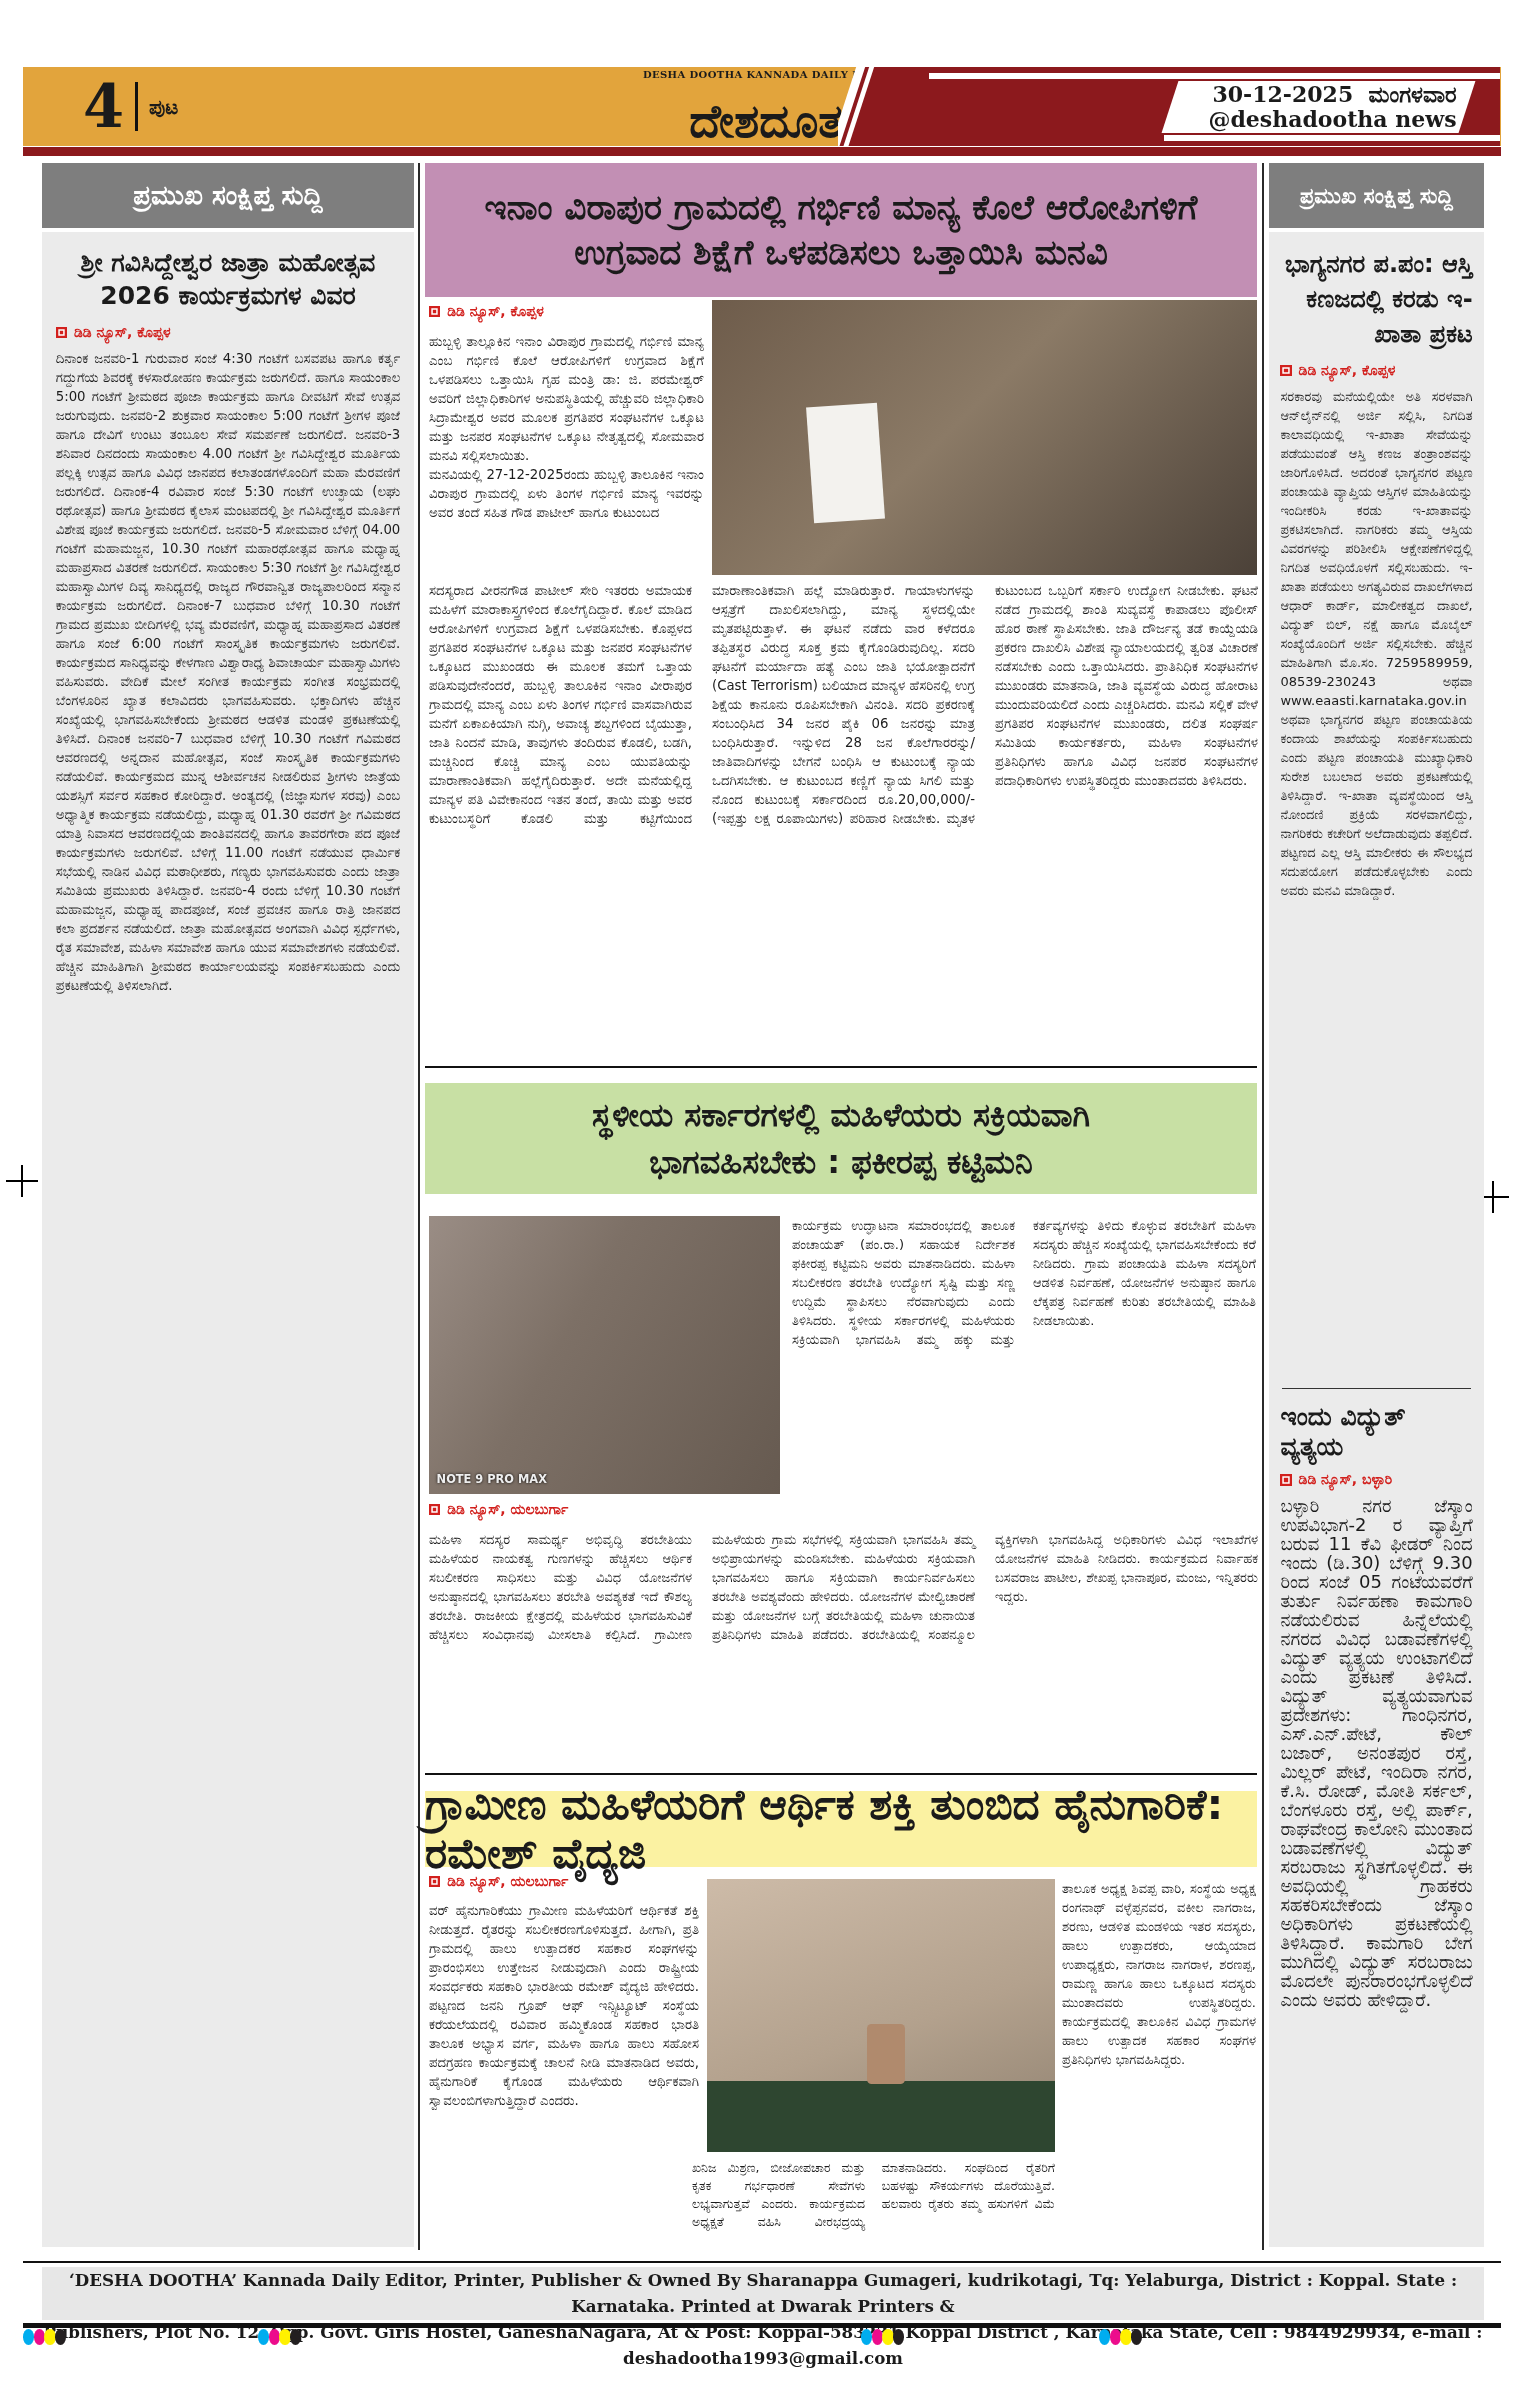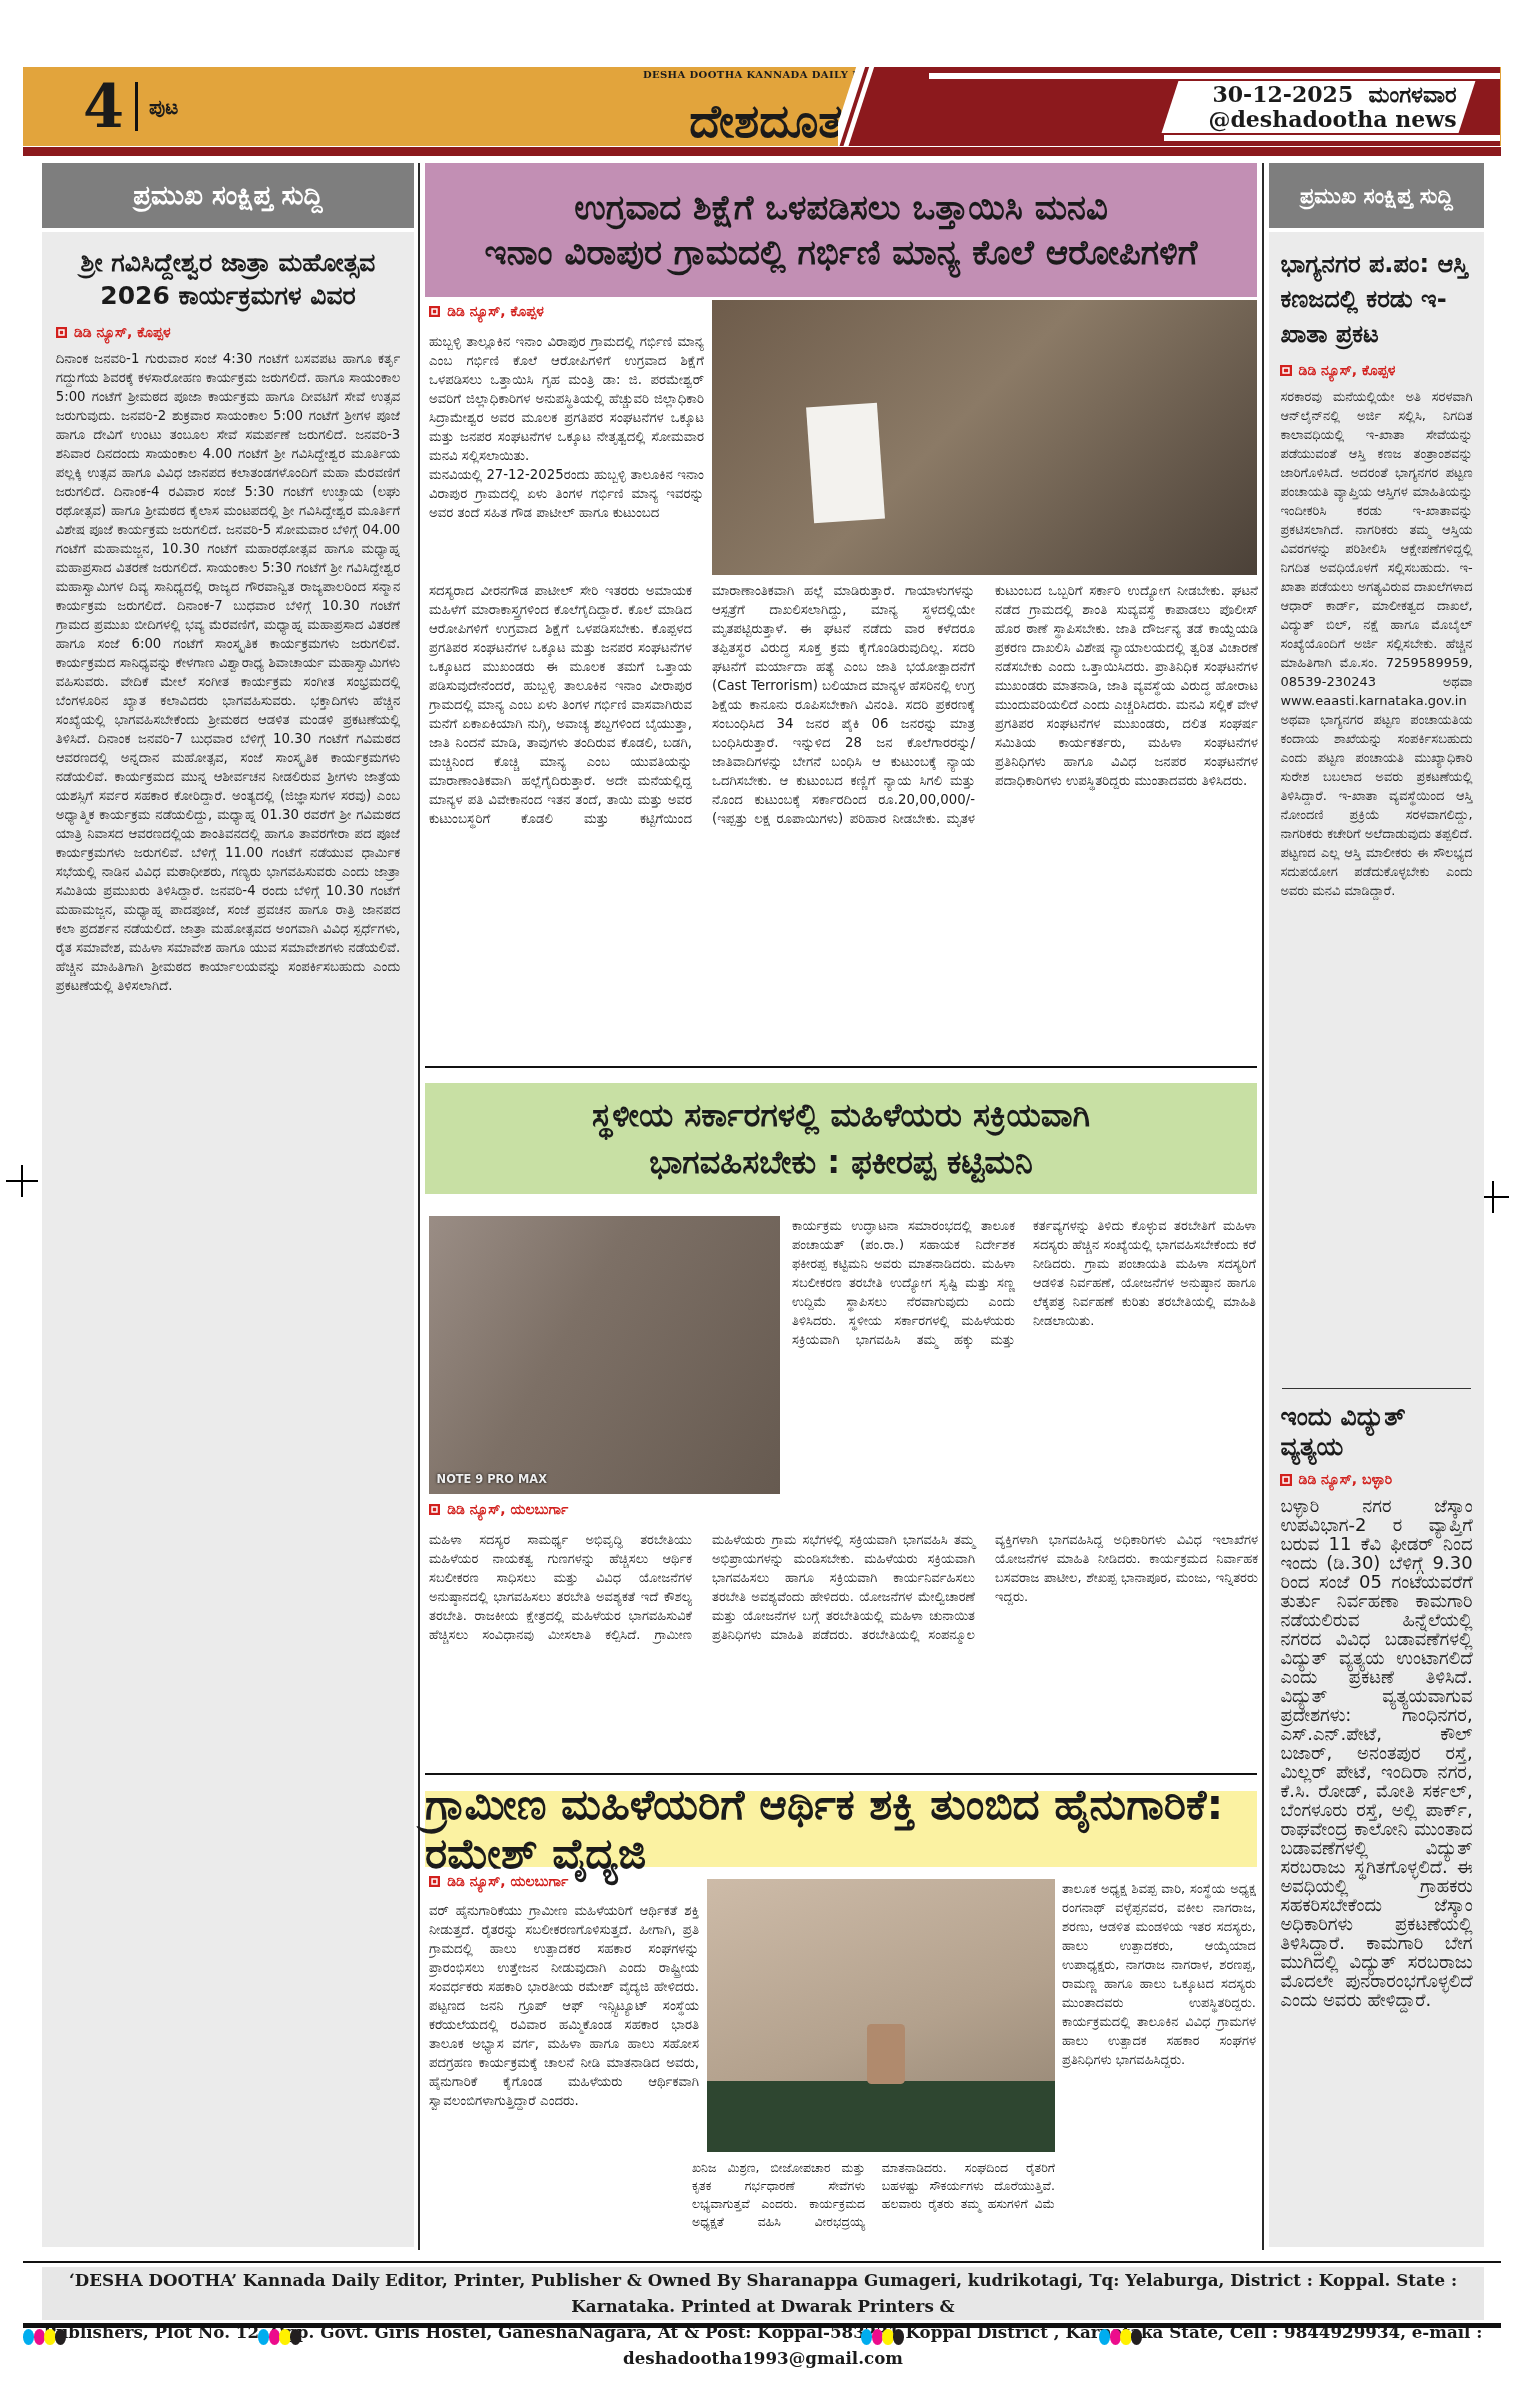--- a/index.html
+++ b/index.html
@@ -49,21 +49,21 @@
           font-size:26px;font-weight:bold;display:flex;align-items:center;justify-content:center}
   .lc-box{left:42px;top:232px;width:372px;height:2015px;background:var(--box);
           box-sizing:border-box;padding:12px 13.7px}
   .lc-head{font-size:25px;font-weight:bold;text-align:center;line-height:1.3;margin:3px 0 12px}
   .lc-body{height:1791px;margin-top:7.6px}
   
   .rc-bar{left:1269px;top:163px;width:215px;height:65px;background:var(--graybar);color:#fff;
           font-size:21px;font-weight:bold;display:flex;align-items:center;justify-content:center}
   .rc-box{left:1269px;top:232px;width:215px;height:2015px;background:var(--box);
           box-sizing:border-box;padding:10.6px 11.4px}
-  .rc-head1{font-size:24px;font-weight:bold;line-height:1.45;margin:4.6px 0 10.6px}
+  .rc-head1{font-size:24px;font-weight:bold;text-align:right;line-height:1.45;margin:4.6px 0 10.6px}
   .rc-body1{height:986px;margin-top:7.6px;font-size:13px}
   .rc-div{border:none;border-top:1.5px solid #333;margin:15px 1.5px 13.7px}
   .rc-head2{font-size:25px;font-weight:bold;margin:1.5px 0 9px}
   .rc-body2{height:713px;margin-top:7.6px;font-size:18px}
   
   .main-hl{left:425px;top:163px;width:832px;height:134px;background:var(--pink);
            display:flex;flex-direction:column;align-items:center;justify-content:center;gap:7.6px}
   .main-hl div{font-size:34px;font-weight:bold;line-height:1.1}
   .main-byline{left:429px;top:303px;width:275px}
   .main-intro{left:429px;top:332px;width:275px;height:241px}
@@ -148,22 +148,22 @@
   <div class="abs lc-box">
     <div class="lc-head">ಶ್ರೀ ಗವಿಸಿದ್ದೇಶ್ವರ ಜಾತ್ರಾ ಮಹೋತ್ಸವ 2026 ಕಾರ್ಯಕ್ರಮಗಳ ವಿವರ</div>
     <div class="byline">
       <span class="bullet"></span>
       <span>ಡಿಡಿ ನ್ಯೂಸ್, ಕೊಪ್ಪಳ</span>
     </div>
     <div class="bodytxt lc-body">ದಿನಾಂಕ ಜನವರಿ-1 ಗುರುವಾರ ಸಂಜೆ 4:30 ಗಂಟೆಗೆ ಬಸವಪಟ ಹಾಗೂ ಕರ್ತೃ ಗದ್ದುಗೆಯ ಶಿವರಕ್ಕೆ ಕಳಸಾರೋಹಣ ಕಾರ್ಯಕ್ರಮ ಜರುಗಲಿದೆ. ಹಾಗೂ ಸಾಯಂಕಾಲ 5:00 ಗಂಟೆಗೆ ಶ್ರೀಮಠದ ಪೂಜಾ ಕಾರ್ಯಕ್ರಮ ಹಾಗೂ ದೀವಟಿಗೆ ಸೇವೆ ಉತ್ಸವ ಜರುಗುವುದು. ಜನವರಿ-2 ಶುಕ್ರವಾರ ಸಾಯಂಕಾಲ 5:00 ಗಂಟೆಗೆ ಶ್ರೀಗಳ ಪೂಜೆ ಹಾಗೂ ದೇವಿಗೆ ಉಂಟು ತಂಬೂಲ ಸೇವೆ ಸಮರ್ಪಣೆ ಜರುಗಲಿದೆ. ಜನವರಿ-3 ಶನಿವಾರ ದಿನದಂದು ಸಾಯಂಕಾಲ 4.00 ಗಂಟೆಗೆ ಶ್ರೀ ಗವಿಸಿದ್ದೇಶ್ವರ ಮೂರ್ತಿಯ ಪಲ್ಲಕ್ಕಿ ಉತ್ಸವ ಹಾಗೂ ವಿವಿಧ ಜಾನಪದ ಕಲಾತಂಡಗಳೊಂದಿಗೆ ಮಹಾ ಮೆರವಣಿಗೆ ಜರುಗಲಿದೆ. ದಿನಾಂಕ-4 ರವಿವಾರ ಸಂಜೆ 5:30 ಗಂಟೆಗೆ ಉಚ್ಛಾಯ (ಲಘು ರಥೋತ್ಸವ) ಹಾಗೂ ಶ್ರೀಮಠದ ಕೈಲಾಸ ಮಂಟಪದಲ್ಲಿ ಶ್ರೀ ಗವಿಸಿದ್ದೇಶ್ವರ ಮೂರ್ತಿಗೆ ವಿಶೇಷ ಪೂಜೆ ಕಾರ್ಯಕ್ರಮ ಜರುಗಲಿದೆ. ಜನವರಿ-5 ಸೋಮವಾರ ಬೆಳಿಗ್ಗೆ 04.00 ಗಂಟೆಗೆ ಮಹಾಮಜ್ಜನ, 10.30 ಗಂಟೆಗೆ ಮಹಾರಥೋತ್ಸವ ಹಾಗೂ ಮಧ್ಯಾಹ್ನ ಮಹಾಪ್ರಸಾದ ವಿತರಣೆ ಜರುಗಲಿದೆ. ಸಾಯಂಕಾಲ 5:30 ಗಂಟೆಗೆ ಶ್ರೀ ಗವಿಸಿದ್ದೇಶ್ವರ ಮಹಾಸ್ವಾಮಿಗಳ ದಿವ್ಯ ಸಾನಿಧ್ಯದಲ್ಲಿ ರಾಜ್ಯದ ಗೌರವಾನ್ವಿತ ರಾಜ್ಯಪಾಲರಿಂದ ಸನ್ಮಾನ ಕಾರ್ಯಕ್ರಮ ಜರುಗಲಿದೆ. ದಿನಾಂಕ-7 ಬುಧವಾರ ಬೆಳಿಗ್ಗೆ 10.30 ಗಂಟೆಗೆ ಗ್ರಾಮದ ಪ್ರಮುಖ ಬೀದಿಗಳಲ್ಲಿ ಭವ್ಯ ಮೆರವಣಿಗೆ, ಮಧ್ಯಾಹ್ನ ಮಹಾಪ್ರಸಾದ ವಿತರಣೆ ಹಾಗೂ ಸಂಜೆ 6:00 ಗಂಟೆಗೆ ಸಾಂಸ್ಕೃತಿಕ ಕಾರ್ಯಕ್ರಮಗಳು ಜರುಗಲಿವೆ. ಕಾರ್ಯಕ್ರಮದ ಸಾನಿಧ್ಯವನ್ನು ಕೇಳಗಾಣ ವಿಶ್ವಾರಾಧ್ಯ ಶಿವಾಚಾರ್ಯ ಮಹಾಸ್ವಾಮಿಗಳು ವಹಿಸುವರು. ವೇದಿಕೆ ಮೇಲೆ ಸಂಗೀತ ಕಾರ್ಯಕ್ರಮ ಸಂಗೀತ ಸಂಭ್ರಮದಲ್ಲಿ ಬೆಂಗಳೂರಿನ ಖ್ಯಾತ ಕಲಾವಿದರು ಭಾಗವಹಿಸುವರು. ಭಕ್ತಾದಿಗಳು ಹೆಚ್ಚಿನ ಸಂಖ್ಯೆಯಲ್ಲಿ ಭಾಗವಹಿಸಬೇಕೆಂದು ಶ್ರೀಮಠದ ಆಡಳಿತ ಮಂಡಳಿ ಪ್ರಕಟಣೆಯಲ್ಲಿ ತಿಳಿಸಿದೆ. ದಿನಾಂಕ ಜನವರಿ-7 ಬುಧವಾರ ಬೆಳಿಗ್ಗೆ 10.30 ಗಂಟೆಗೆ ಗವಿಮಠದ ಆವರಣದಲ್ಲಿ ಅನ್ನದಾನ ಮಹೋತ್ಸವ, ಸಂಜೆ ಸಾಂಸ್ಕೃತಿಕ ಕಾರ್ಯಕ್ರಮಗಳು ನಡೆಯಲಿವೆ. ಕಾರ್ಯಕ್ರಮದ ಮುನ್ನ ಆಶೀರ್ವಚನ ನೀಡಲಿರುವ ಶ್ರೀಗಳು ಜಾತ್ರೆಯ ಯಶಸ್ಸಿಗೆ ಸರ್ವರ ಸಹಕಾರ ಕೋರಿದ್ದಾರೆ. ಅಂತ್ಯದಲ್ಲಿ (ಜಿಜ್ಞಾಸುಗಳ ಸರವು) ಎಂಬ ಅಧ್ಯಾತ್ಮಿಕ ಕಾರ್ಯಕ್ರಮ ನಡೆಯಲಿದ್ದು, ಮಧ್ಯಾಹ್ನ 01.30 ರವರೆಗೆ ಶ್ರೀ ಗವಿಮಠದ ಯಾತ್ರಿ ನಿವಾಸದ ಆವರಣದಲ್ಲಿಯ ಶಾಂತಿವನದಲ್ಲಿ ಹಾಗೂ ತಾವರಗೇರಾ ಪದ ಪೂಜೆ ಕಾರ್ಯಕ್ರಮಗಳು ಜರುಗಲಿವೆ. ಬೆಳಿಗ್ಗೆ 11.00 ಗಂಟೆಗೆ ನಡೆಯುವ ಧಾರ್ಮಿಕ ಸಭೆಯಲ್ಲಿ ನಾಡಿನ ವಿವಿಧ ಮಠಾಧೀಶರು, ಗಣ್ಯರು ಭಾಗವಹಿಸುವರು ಎಂದು ಜಾತ್ರಾ ಸಮಿತಿಯ ಪ್ರಮುಖರು ತಿಳಿಸಿದ್ದಾರೆ. ಜನವರಿ-4 ರಂದು ಬೆಳಿಗ್ಗೆ 10.30 ಗಂಟೆಗೆ ಮಹಾಮಜ್ಜನ, ಮಧ್ಯಾಹ್ನ ಪಾದಪೂಜೆ, ಸಂಜೆ ಪ್ರವಚನ ಹಾಗೂ ರಾತ್ರಿ ಜಾನಪದ ಕಲಾ ಪ್ರದರ್ಶನ ನಡೆಯಲಿದೆ. ಜಾತ್ರಾ ಮಹೋತ್ಸವದ ಅಂಗವಾಗಿ ವಿವಿಧ ಸ್ಪರ್ಧೆಗಳು, ರೈತ ಸಮಾವೇಶ, ಮಹಿಳಾ ಸಮಾವೇಶ ಹಾಗೂ ಯುವ ಸಮಾವೇಶಗಳು ನಡೆಯಲಿವೆ. ಹೆಚ್ಚಿನ ಮಾಹಿತಿಗಾಗಿ ಶ್ರೀಮಠದ ಕಾರ್ಯಾಲಯವನ್ನು ಸಂಪರ್ಕಿಸಬಹುದು ಎಂದು ಪ್ರಕಟಣೆಯಲ್ಲಿ ತಿಳಿಸಲಾಗಿದೆ.</div>
   </div>
 
   <div class="abs main-hl">
+    <div>ಇನಾಂ ವಿರಾಪುರ ಗ್ರಾಮದಲ್ಲಿ ಗರ್ಭಿಣಿ ಮಾನ್ಯ ಕೊಲೆ ಆರೋಪಿಗಳಿಗೆ</div>
     <div>ಉಗ್ರವಾದ ಶಿಕ್ಷೆಗೆ ಒಳಪಡಿಸಲು ಒತ್ತಾಯಿಸಿ ಮನವಿ</div>
-    <div>ಇನಾಂ ವಿರಾಪುರ ಗ್ರಾಮದಲ್ಲಿ ಗರ್ಭಿಣಿ ಮಾನ್ಯ ಕೊಲೆ ಆರೋಪಿಗಳಿಗೆ</div>
   </div>
   <div class="abs byline main-byline">
     <span class="bullet"></span>
     <span>ಡಿಡಿ ನ್ಯೂಸ್, ಕೊಪ್ಪಳ</span>
   </div>
   <div class="abs bodytxt main-intro">
     <div>ಹುಬ್ಬಳ್ಳಿ ತಾಲ್ಲೂಕಿನ ಇನಾಂ ವಿರಾಪುರ ಗ್ರಾಮದಲ್ಲಿ ಗರ್ಭಿಣಿ ಮಾನ್ಯ ಎಂಬ ಗರ್ಭಿಣಿ ಕೊಲೆ ಆರೋಪಿಗಳಿಗೆ ಉಗ್ರವಾದ ಶಿಕ್ಷೆಗೆ ಒಳಪಡಿಸಲು ಒತ್ತಾಯಿಸಿ ಗೃಹ ಮಂತ್ರಿ ಡಾ: ಜಿ. ಪರಮೇಶ್ವರ್ ಅವರಿಗೆ ಜಿಲ್ಲಾಧಿಕಾರಿಗಳ ಅನುಪಸ್ಥಿತಿಯಲ್ಲಿ ಹೆಚ್ಚುವರಿ ಜಿಲ್ಲಾಧಿಕಾರಿ ಸಿದ್ರಾಮೇಶ್ವರ ಅವರ ಮೂಲಕ ಪ್ರಗತಿಪರ ಸಂಘಟನೆಗಳ ಒಕ್ಕೂಟ ಮತ್ತು ಜನಪರ ಸಂಘಟನೆಗಳ ಒಕ್ಕೂಟ ನೇತೃತ್ವದಲ್ಲಿ ಸೋಮವಾರ ಮನವಿ ಸಲ್ಲಿಸಲಾಯಿತು.</div>
     <div>ಮನವಿಯಲ್ಲಿ 27-12-2025ರಂದು ಹುಬ್ಬಳ್ಳಿ ತಾಲೂಕಿನ ಇನಾಂ ವಿರಾಪುರ ಗ್ರಾಮದಲ್ಲಿ ಏಳು ತಿಂಗಳ ಗರ್ಭಿಣಿ ಮಾನ್ಯ ಇವರನ್ನು ಅವರ ತಂದೆ ಸಹಿತ ಗೌಡ ಪಾಟೀಲ್ ಹಾಗೂ ಕುಟುಂಬದ</div>
   </div>
   <div class="abs photo main-photo">

